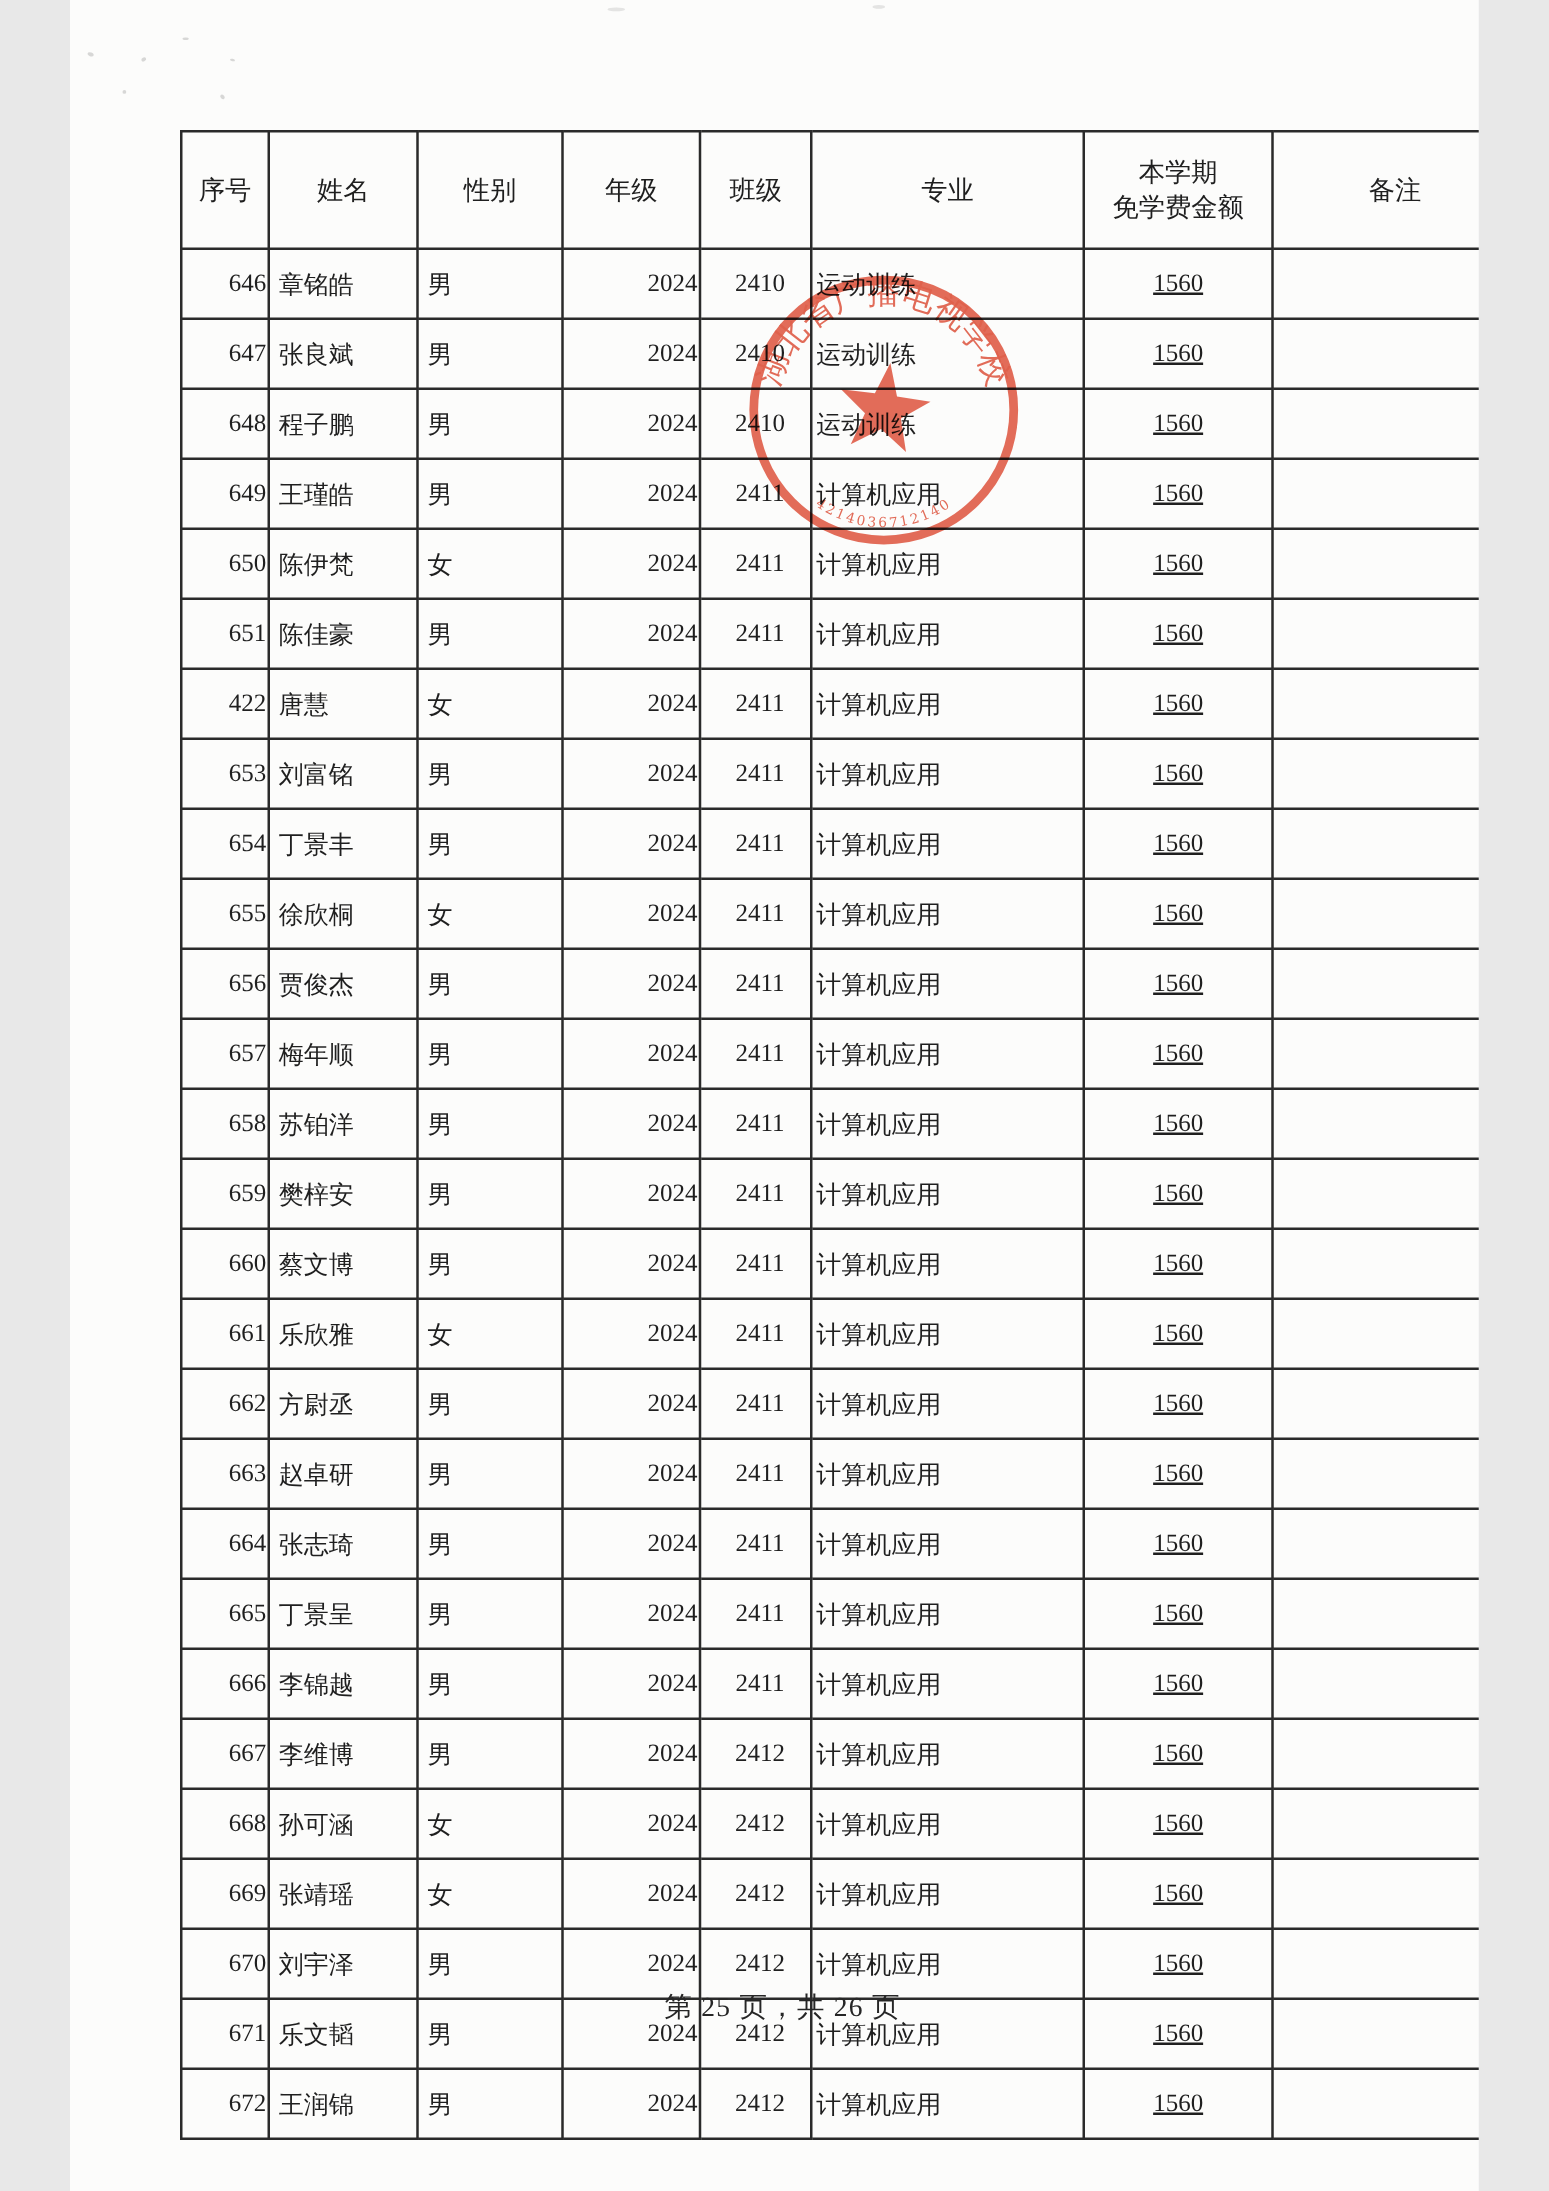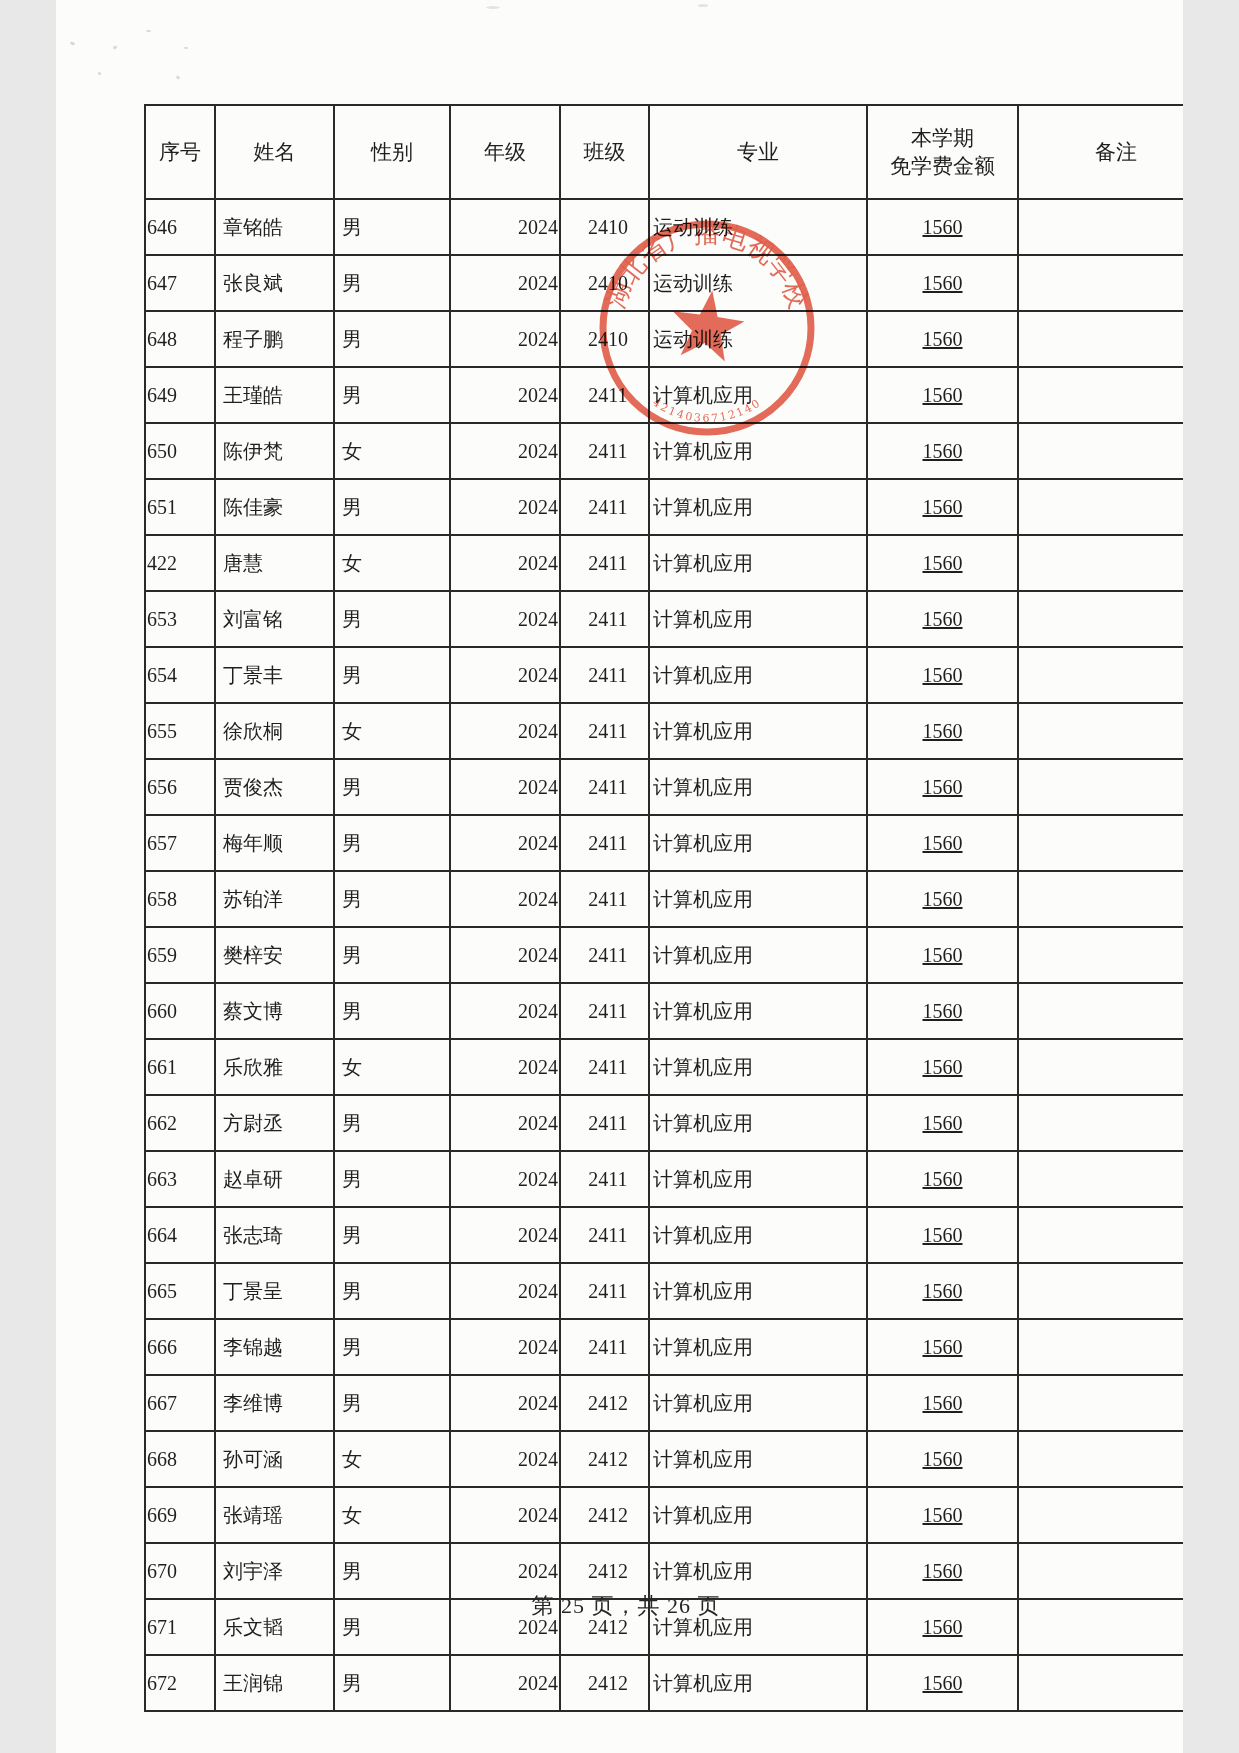--- a/index.html
+++ b/index.html
@@ -41,21 +41,21 @@
     text-align:center;
     font-size:21px;
     line-height:1.35;
     white-space:pre-line;
   }
   table.roster td{
     height:52px;
     font-size:20px;
   }
   
-  td.c0{text-align:left;font-size:19px;}
+  td.c0{text-align:right;font-size:19px;}
   td.c1{text-align:left;padding-left:7px;border-radius:27px;}
   td.c2{text-align:left;padding-left:7px;}
   td.c3{text-align:right;padding-left:11px;}
   td.c4{text-align:center;padding-left:8px;}
   td.c5{text-align:left;padding-left:3px;}
   td.c6{text-align:center;font-size:18px;text-decoration:underline;}
   td.c7{text-align:left;}
 
   .stamp{
     position:absolute;left:538px;top:215px;

